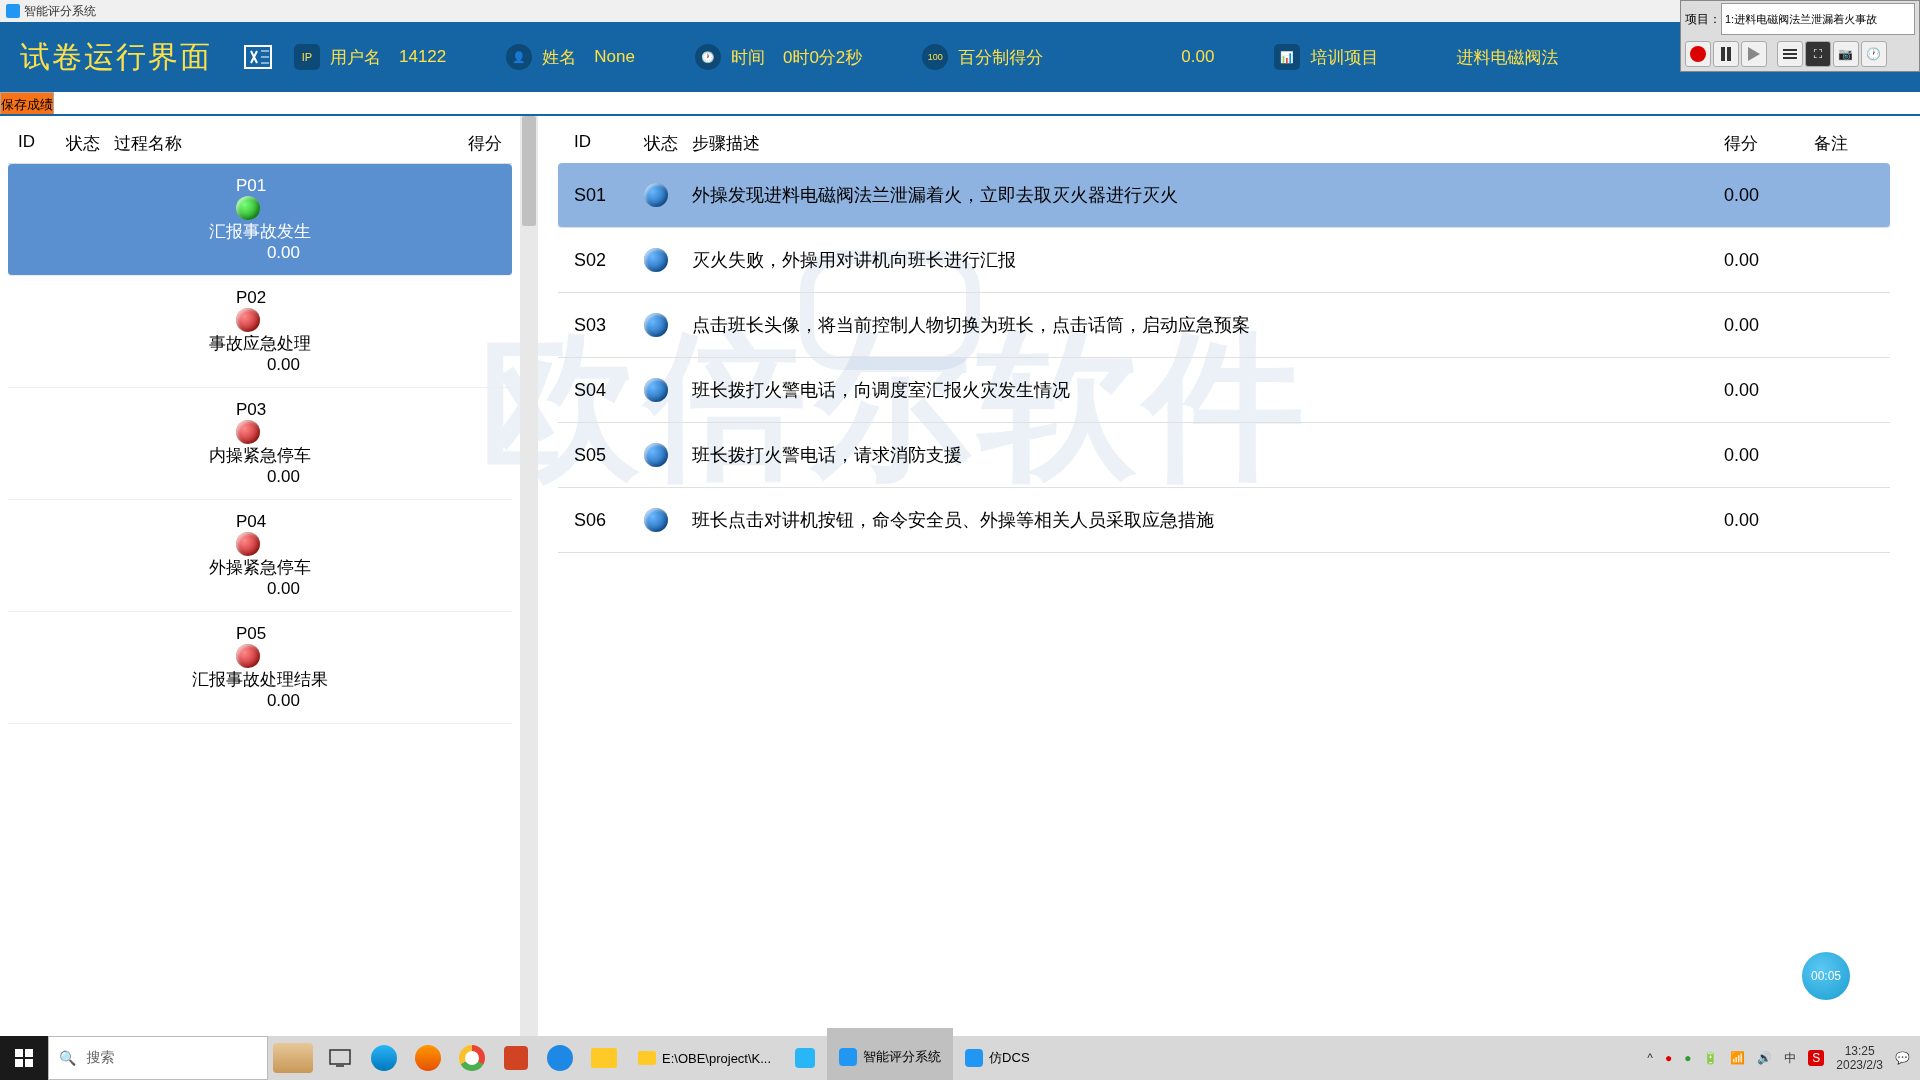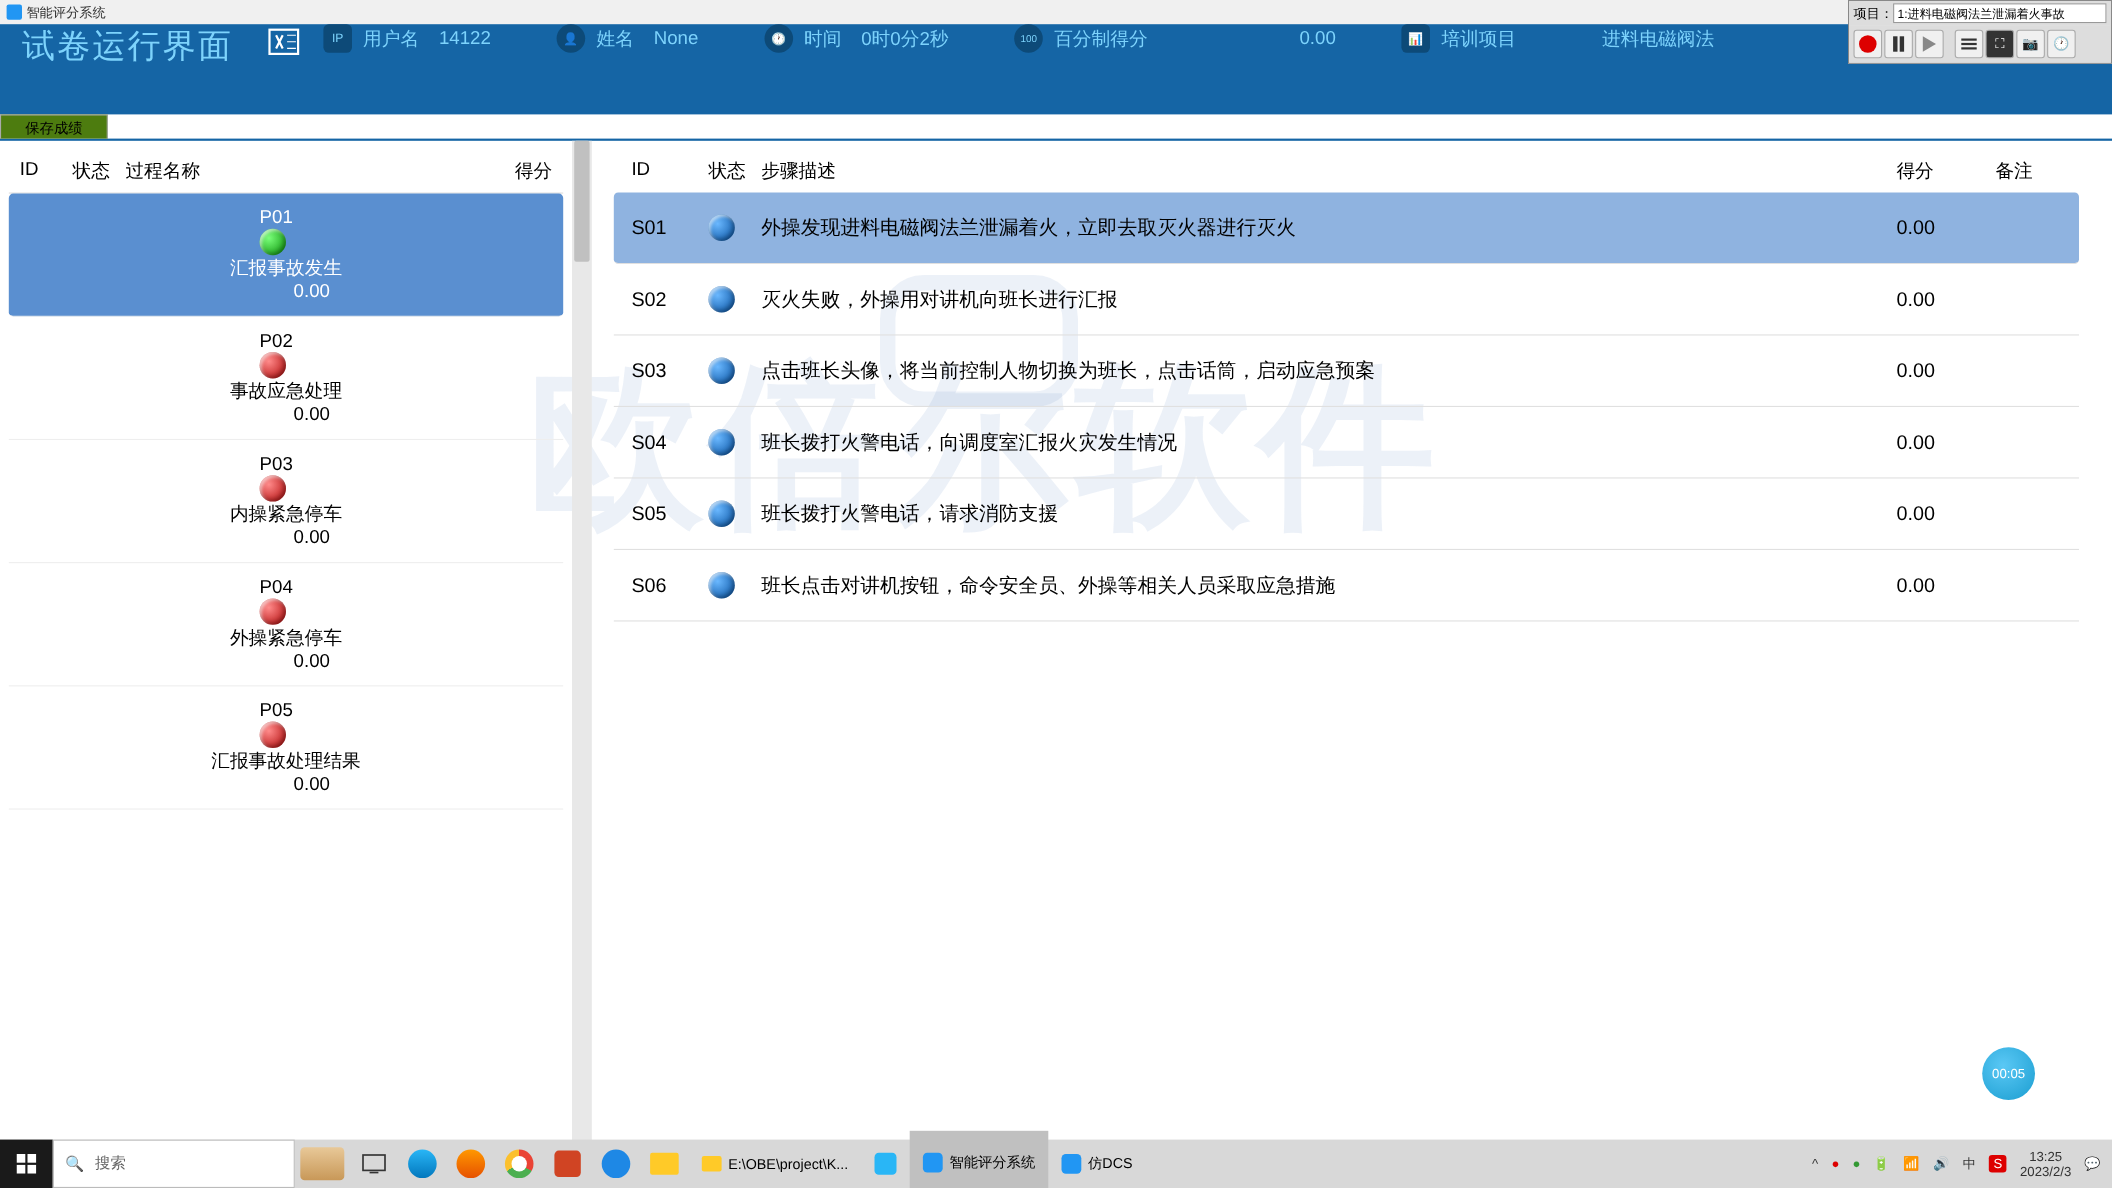--- a/index.html
+++ b/index.html
@@ -1,30 +1,30 @@
 <!DOCTYPE html>
 <html><head>
 <meta charset="utf-8">
 <style>
 * { margin: 0; padding: 0; box-sizing: border-box; font-family: "Microsoft YaHei", Arial, sans-serif; }
 body { width: 1920px; height: 1080px; background: #fff; overflow: hidden; position: relative; }
 
 .titlebar { height: 22px; background: #f0f0f0; display: flex; align-items: center; padding: 0 6px; font-size: 12px; color: #333; }
 .titlebar .tb-icon { width: 14px; height: 14px; background: #2196f3; margin-right: 4px; border-radius: 2px; }
 
-.header { height: 82px; background: #1565a5; display: flex; align-items: flex-start; color: #7dd3fc; padding: 0 20px; }
+.header { height: 70px; background: #1565a5; display: flex; align-items: center; color: #fde047; padding: 0 20px; }
 .header .app-title { font-size: 30px; font-weight: 400; letter-spacing: 2px; margin-right: 30px; }
 .header .hdr-icon { width: 32px; height: 32px; margin-right: 20px; display: flex; align-items: center; justify-content: center; }
 .header .field { display: flex; align-items: center; margin-right: 60px; font-size: 17px; }
 .header .field .badge { width: 26px; height: 26px; border-radius: 5px; margin-right: 10px; display: flex; align-items: center; justify-content: center; font-size: 11px; background: #0d4a78; }
 .header .field .circ { width: 26px; height: 26px; border-radius: 50%; background: #0d4a78; margin-right: 10px; display:flex; align-items:center; justify-content:center; font-size:11px; }
 .header .field .lbl { margin-right: 18px; }
 
 .toolbar { height: 24px; border-bottom: 2px solid #1565a5; display: flex; }
-.toolbar .tab { border: 1px solid #aaa; border-bottom: none; padding: 3px 22px; font-size: 13px; background: #4d7c0f; }
+.toolbar .tab { border: 1px solid #aaa; border-bottom: none; padding: 3px 0; font-size: 13px; background: #f97316; }
 
 .content { display: flex; height: calc(100% - 22px - 70px - 24px - 44px); }
 
 .left-pane { width: 520px; padding: 8px; }
 .left-pane .tbl-head { display: flex; padding: 8px 10px; font-size: 17px; font-weight: 500; border-bottom: 1px solid #ddd; }
 .left-pane .proc-row { display: flex; align-items: center; padding: 12px 10px; font-size: 17px; border-bottom: 1px solid #eee; flex-direction: column; }
 .left-pane .proc-row.selected { background: #5a8fd0; color: #fff; border-radius: 4px; }
 .col-id { width: 48px; }
 .col-st { width: 48px; display: flex; align-items: center; }
 .col-nm { flex: 1; }
@@ -48,21 +48,21 @@
 .scol-rm { width: 60px; }
 
 .watermark { position: absolute; top: 300px; left: 480px; font-size: 160px; color: rgba(100,140,200,.12); font-weight: bold; pointer-events: none; letter-spacing: 6px; z-index: -1; }
 .watermark .wm-logo { position:absolute; top:-50px; left:320px; width:180px; height:120px; border:14px solid rgba(100,140,200,.12); border-radius:40px 40px 40px 40px; }
 
 .float-win { position: absolute; top: 0; right: 0; width: 240px; background: #e8e8e8; border: 1px solid #888; font-size: 12px; }
 .float-win .fw-title { background: #2a5a8a; color: #fff; padding: 2px 6px; display: flex; align-items: center; }
 .float-win .fw-title .t { flex: 1; }
 .float-win .fw-title .wc { width: 16px; height: 14px; margin-left: 2px; display:flex; align-items:center; justify-content:center; font-size:11px; color:#fff; }
 .float-win .fw-row1 { padding: 2px 4px; display: flex; align-items: center; background: #ddd; }
-.float-win .fw-row1 input { flex: 1; font-size: 11px; border: 1px solid #999; height: 18px; padding: 0 3px; }
+.float-win .fw-row1 input { flex: 1; font-size: 11px; border: 1px solid #999; height: 32px; padding: 0 3px; }
 .float-win .fw-row2 { padding: 4px; display: flex; align-items: center; background: #ddd; gap: 2px; }
 .float-win .fw-row2 .btn { width: 26px; height: 26px; border: 1px solid #aaa; background: #f0f0f0; display:flex; align-items:center; justify-content:center; border-radius:3px; }
 .float-win .rec { width: 16px; height: 16px; border-radius: 50%; background: #d00; }
 .float-win .pause { display:flex; gap:2px; }
 .float-win .pause span { width:4px; height:14px; background:#333; }
 .float-win .play { width:0; height:0; border-left:12px solid #888; border-top:7px solid transparent; border-bottom:7px solid transparent; }
 .float-win .lines { display:flex; flex-direction:column; gap:2px; }
 .float-win .lines span { width:14px; height:2px; background:#333; }
 
 .timer-bubble { position: absolute; right: 70px; bottom: 80px; width: 48px; height: 48px; border-radius: 50%; background: radial-gradient(circle at 40% 35%, #5ac8f5, #1a9dd0); color: #fff; display:flex; align-items:center; justify-content:center; font-size:12px; }

